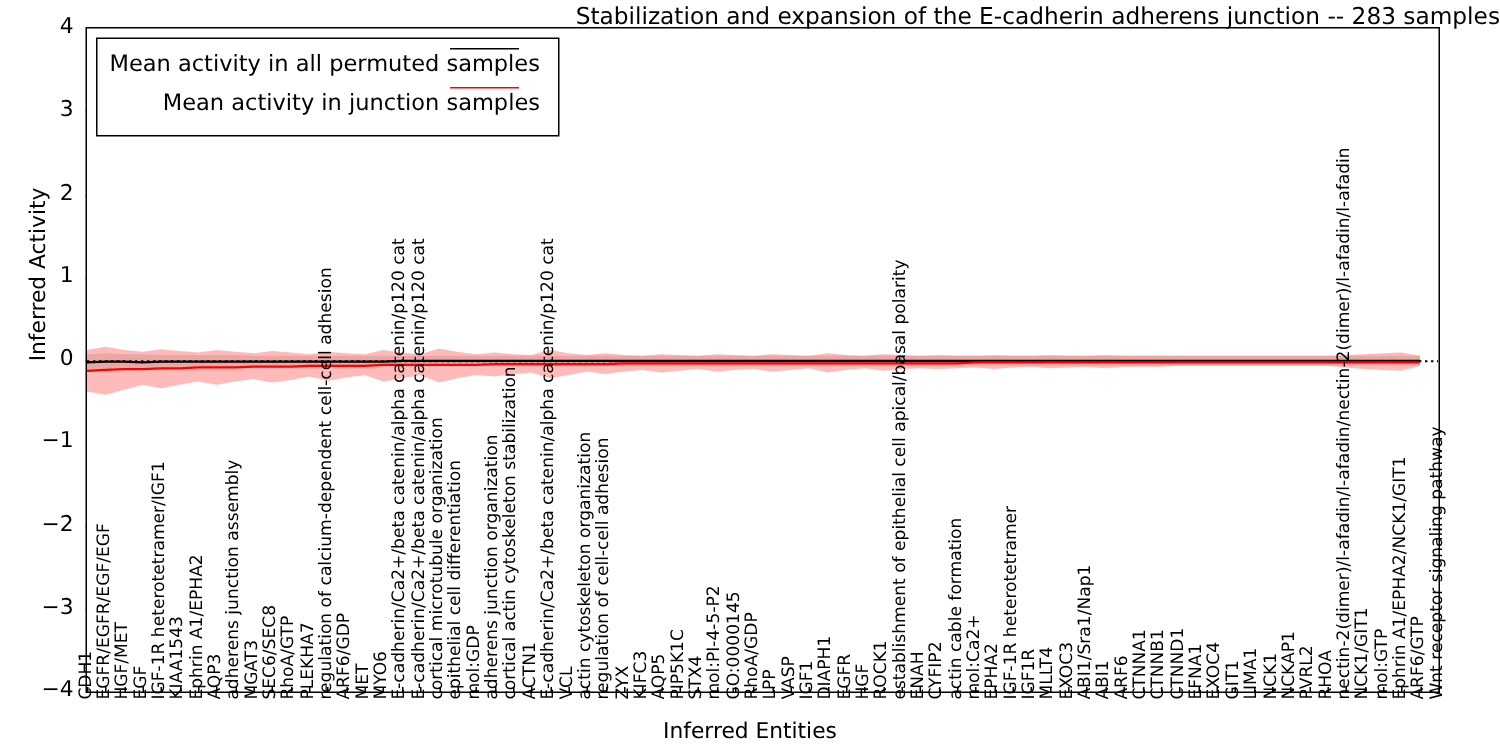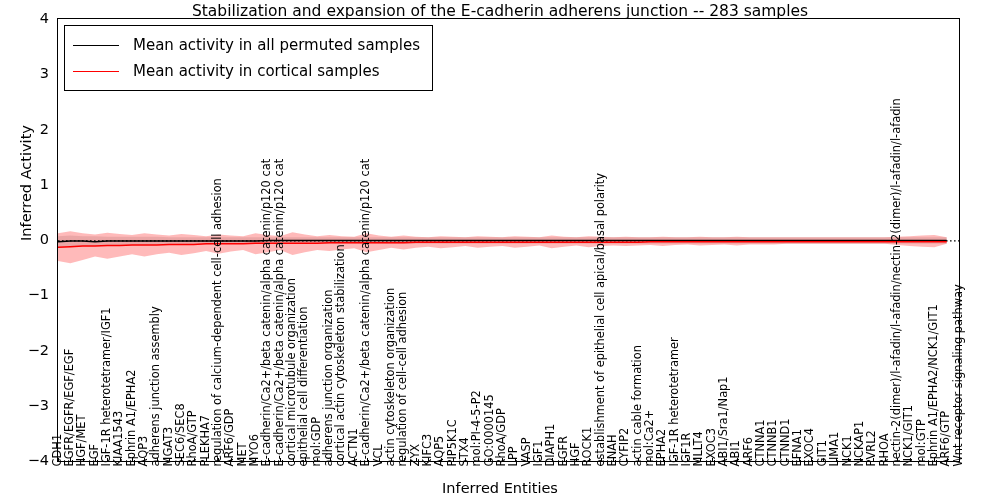--- a/index.html
+++ b/index.html
@@ -9,21 +9,21 @@
     background:#ffffff;
     font-family:"DejaVu Sans", sans-serif;
     overflow:hidden;
   }
   #fig{position:relative;width:1000px;height:500px;}
 
   
   .chart-title{
     position:absolute;
     left:0;top:0;width:1000px;
-    text-align:center;
+    text-align:right;
     font-size:15.5px;
     color:#000;
     line-height:22px;
     white-space:nowrap;
     z-index:40;
     background:rgba(255,255,255,0.0);
   }
   .title-mask{
     position:absolute;left:100px;top:0px;width:800px;height:15px;
     background:#fff;z-index:35;
@@ -104,22 +104,23 @@
   
   .legend{
     position:absolute;
     left:64px;top:25px;
     background:#fff;
     border:1px solid #000;
     padding:6px 12px 6px 8px;
     z-index:50;
   }
   .legend-row{
-    display:flex;align-items:center;
+    display:flex;align-items:flex-end;
     height:26px;
+    flex-direction:column;
   }
   .legend-line{
     width:46px;height:0;border-top:1.4px solid #000;margin-right:14px;
   }
   .legend-line.red{border-top-color:#ff0000;}
   .legend-text{font-size:15px;color:#000;white-space:nowrap;}
 
   svg{display:block;}
 </style>
 </head>
@@ -328,17 +329,17 @@
 
   <div class="xlabel">Inferred Entities</div>
 
   <div class="legend">
     <div class="legend-row">
       <span class="legend-line"></span>
       <span class="legend-text">Mean activity in all permuted samples</span>
     </div>
     <div class="legend-row">
       <span class="legend-line red"></span>
-      <span class="legend-text">Mean activity in cortical samples</span>
+      <span class="legend-text">Mean activity in junction samples</span>
     </div>
   </div>
 
 </div>
 
 </body></html>

